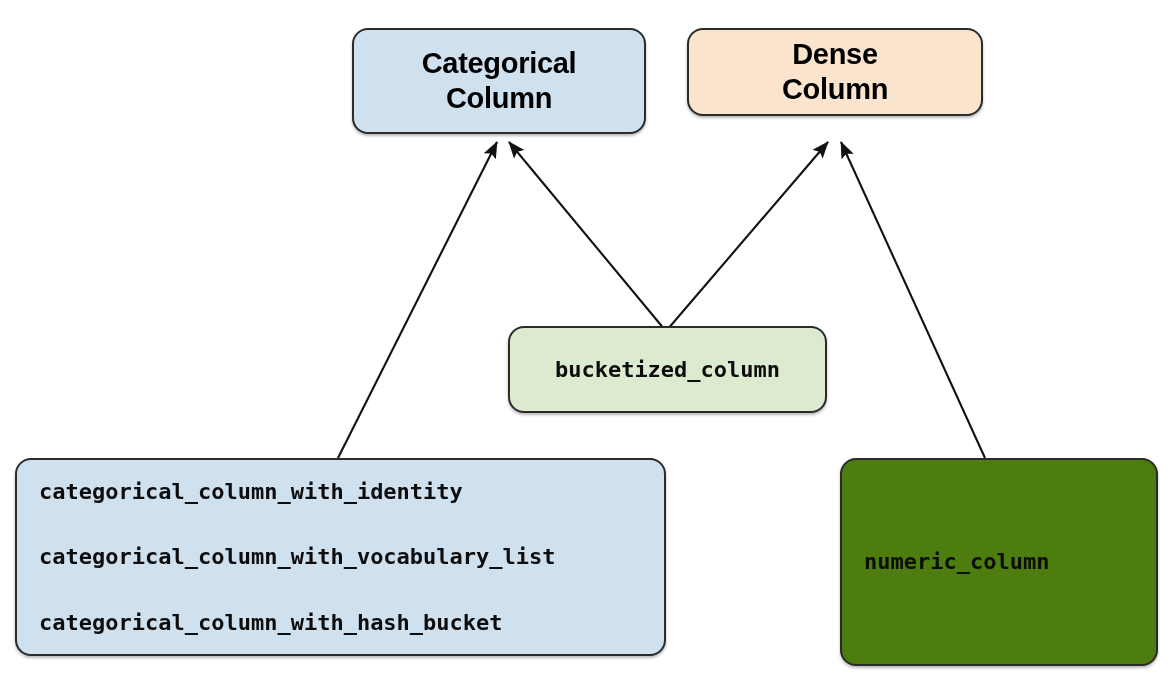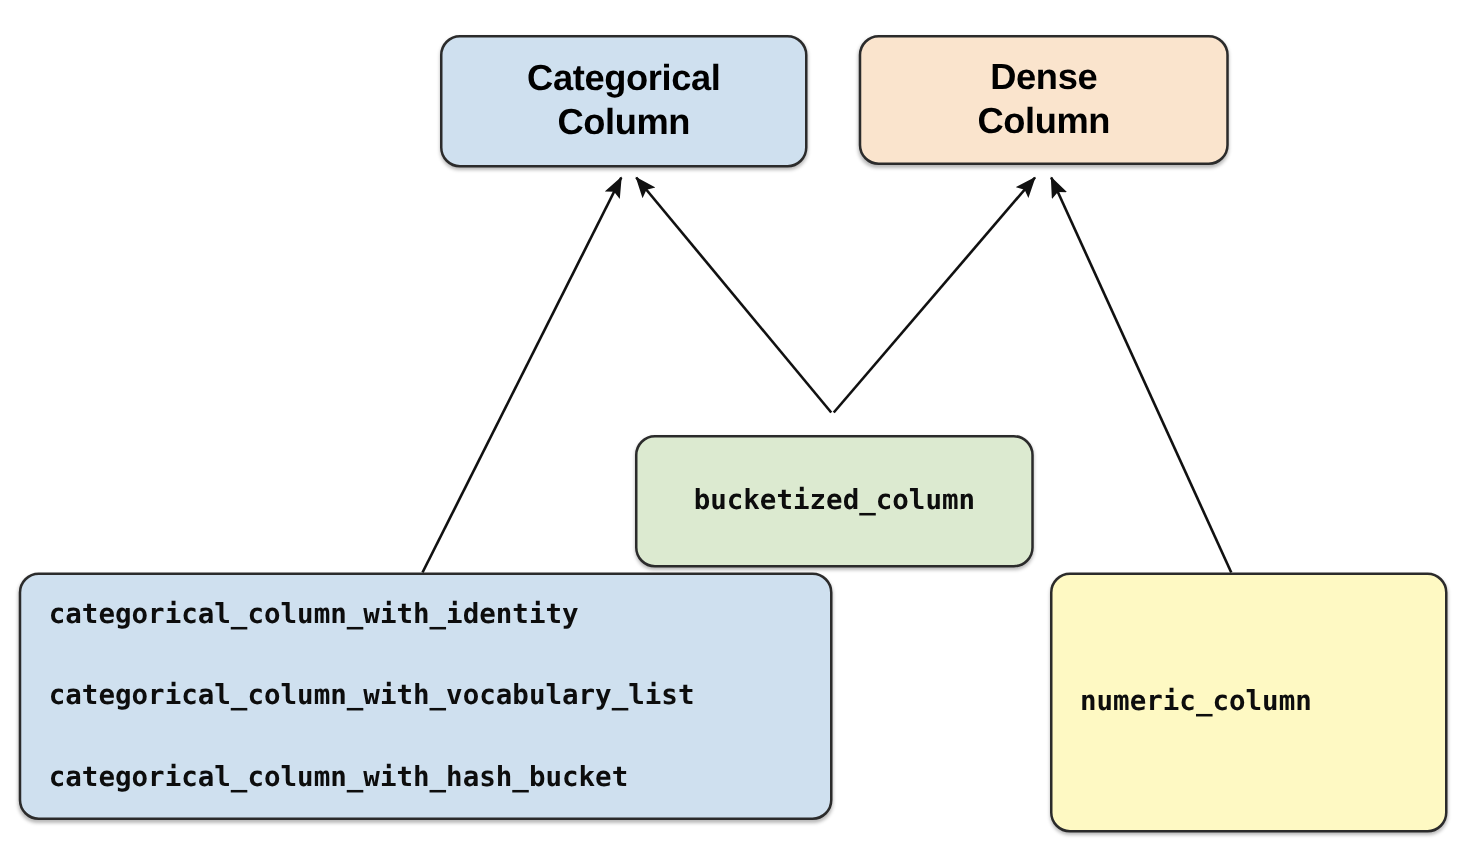--- a/index.html
+++ b/index.html
@@ -66,44 +66,44 @@
     left: 352px;
     top: 28px;
     width: 294px;
     height: 106px;
     background: #cfe0ef;
   }
   #node-dense-column {
     left: 687px;
     top: 28px;
     width: 296px;
-    height: 104px;
+    height: 88px;
     background: #fae4cd;
   }
   #node-bucketized-column {
     left: 508px;
-    top: 348px;
+    top: 326px;
     width: 319px;
-    height: 106px;
+    height: 87px;
     background: #dcead0;
   }
   #node-categorical-list {
     left: 15px;
     top: 458px;
     width: 651px;
     height: 198px;
     background: #cfe0ef;
     gap: 32px;
   }
   #node-dense-list {
     left: 840px;
     top: 458px;
     width: 318px;
     height: 208px;
-    background: #fef9c3;
+    background: #4d7c0f;
   }
   .row {
     white-space: pre;
     text-align: center;
   }
 </style>
 </head>
 <body>
 
 <div id="canvas">

